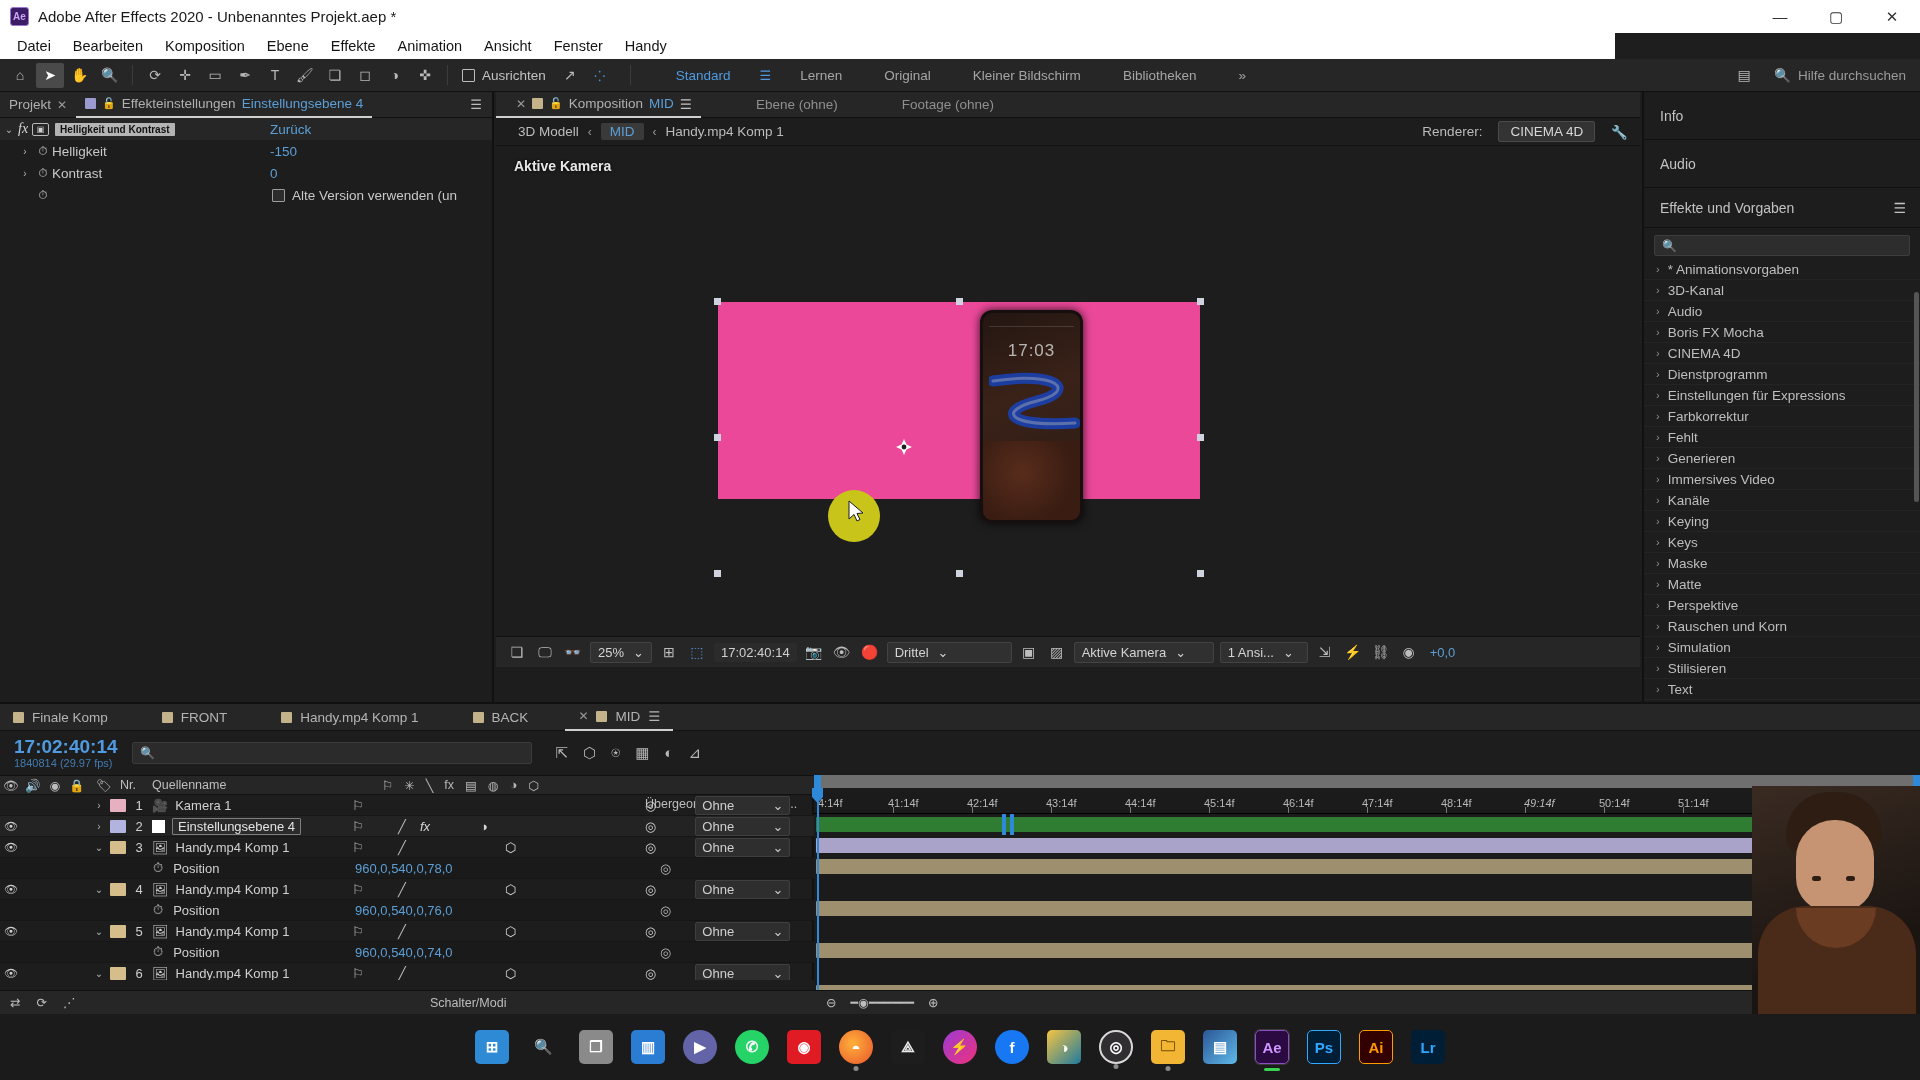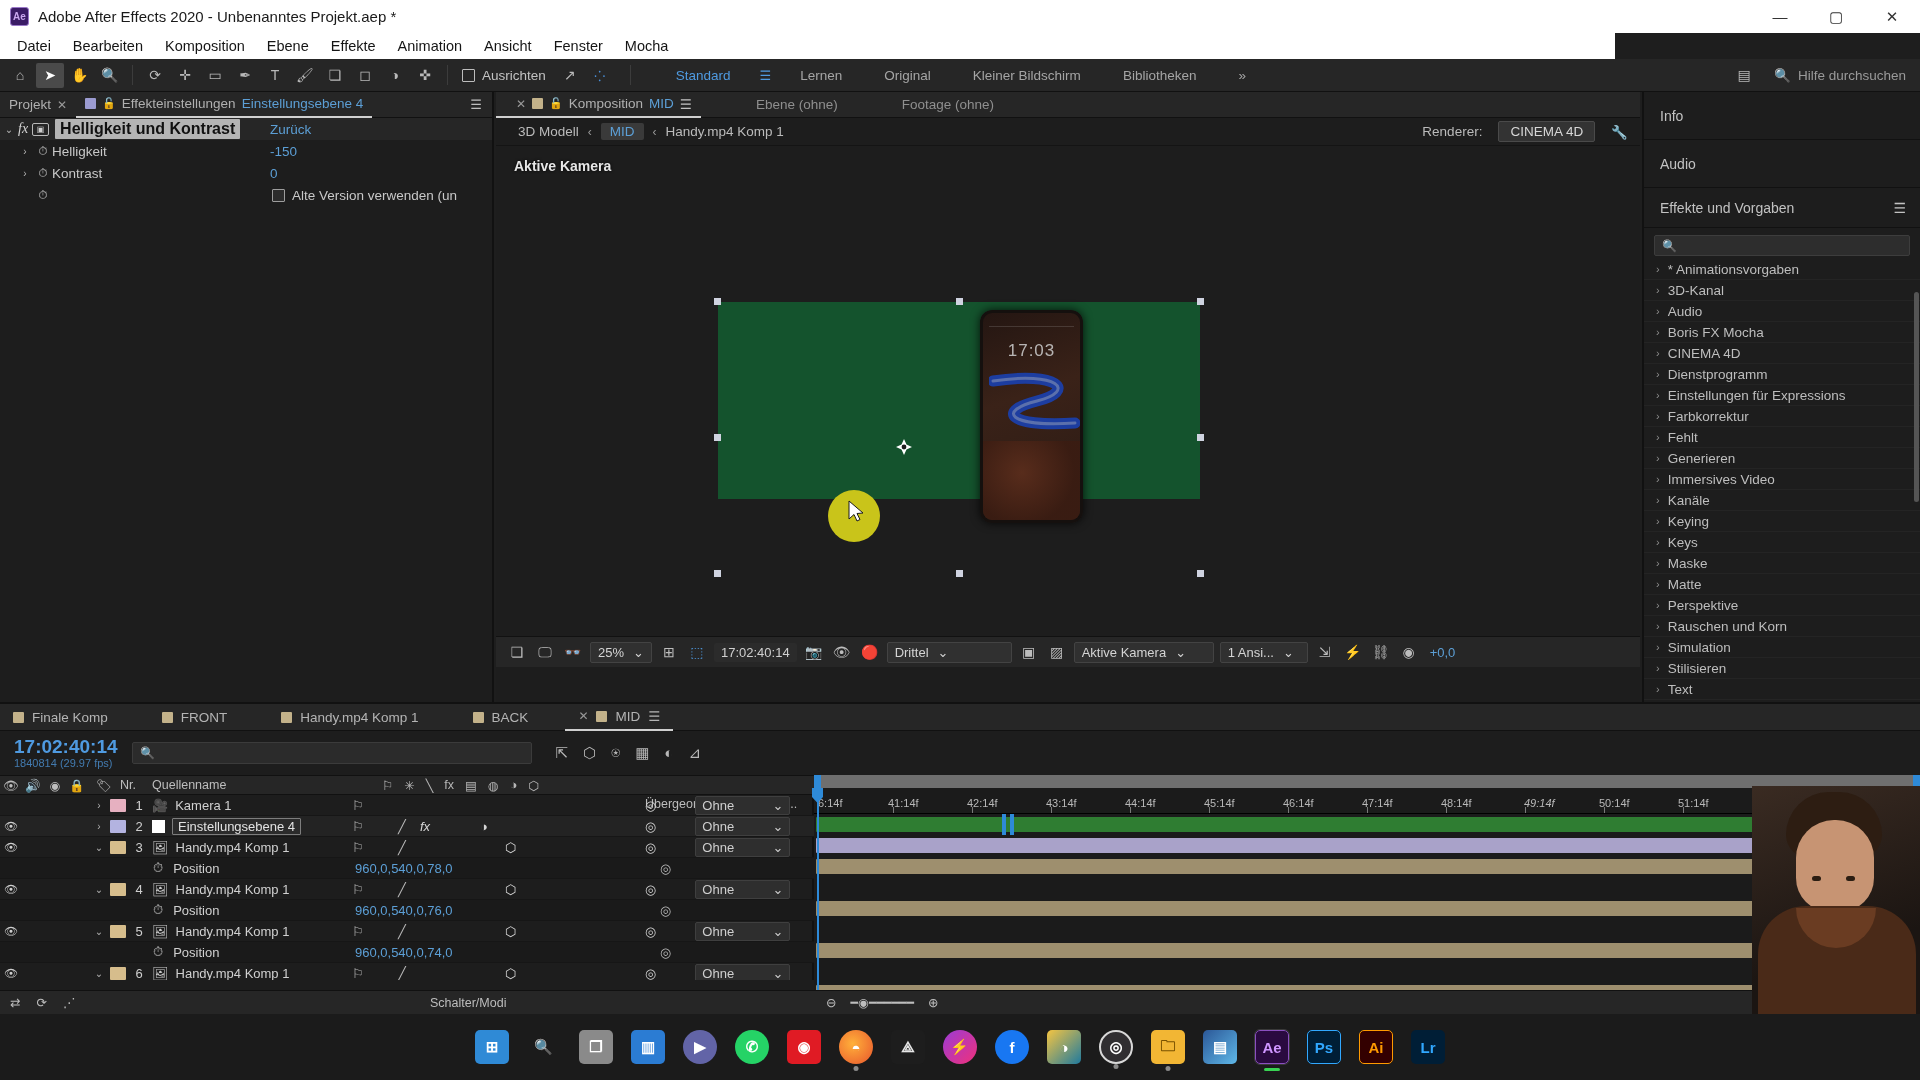--- a/index.html
+++ b/index.html
@@ -88,21 +88,21 @@
   }
   .ec-rows { font-size:13.5px; }
   .ec-row { height:22px; display:flex; align-items:center; position:relative; }
   .ec-row.hdr { background:#262626; }
   .tw { width:18px; text-align:center; color:#b5b5b5; font-size:10px; }
   .fx-ital { font-style:italic; font-family:"Liberation Serif",serif; color:#d6d6d6; margin-right:4px; font-size:14px;}
   .fxbadge {
     width:17px;height:13px;border:1px solid #b9b9b9;border-radius:2px;margin-right:6px;
     display:inline-flex;align-items:center;justify-content:center;font-size:8px;color:#cfcfcf;
   }
-  .hl-name { background:#b4b4b4; color:#111; padding:1px 5px; border-radius:1px; font-weight:bold; font-size:16px;}
+  .hl-name { background:#b4b4b4; color:#111; padding:1px 5px; border-radius:1px; font-weight:bold; font-size:10px;}
   .val { position:absolute; left:270px; color:#5c9fd6; }
   .stopw {
     width:18px; text-align:center; color:#c0c0c0; font-size:12px;
   }
   .ckbox { width:13px;height:13px;border:1px solid #9d9d9d;background:#2c2c2c;margin-right:7px;border-radius:1px;}
 
   
   .viewer {
     position:absolute; left:496px; top:92px; width:1144px; height:610px;
     background:#1d1d1d;
@@ -114,21 +114,21 @@
   }
   .crumb-sel { background:#3a3a3a; padding:1px 9px; border-radius:2px; color:#5c9fd6;}
   .chev { color:#9a9a9a; font-size:12px; }
   .renderer-wrap { margin-left:auto; display:flex; align-items:center; gap:16px; padding-right:12px; }
   .renderer-box { background:#333; border:1px solid #4a4a4a; padding:2px 11px; color:#d6d6d6; border-radius:2px;}
   .v-canvas { position:relative; height:521px; background:#1d1d1d; }
   .cam-label { position:absolute; left:18px; top:12px; color:#e6e6e6; font-size:14px; font-weight:bold;
      text-shadow:0 0 3px #000;}
   .comp-frame {
     position:absolute; left:222px; top:156px; width:482px; height:197px;
-    background:#14532d;
+    background:#ec4899;
   }
   .handle { position:absolute; width:7px; height:7px; background:#cfd3e0; }
   .phone {
     position:absolute; left:262px; top:8px; width:103px; height:213px;
     background:linear-gradient(160deg,#241612 0%,#3a2218 40%,#2a1a14 100%);
     border:3px solid #15100e; border-radius:12px; overflow:hidden;
     box-shadow:0 0 10px rgba(0,0,0,.8);
   }
   .phone .time { position:absolute; left:0; right:0; top:28px; text-align:center;
      color:#cfcfcf; font-size:17px; letter-spacing:1px; opacity:.85;}
@@ -288,21 +288,21 @@
 
   <div class="menubar">
     <div class="menu-item">Datei</div>
     <div class="menu-item">Bearbeiten</div>
     <div class="menu-item">Komposition</div>
     <div class="menu-item">Ebene</div>
     <div class="menu-item">Effekte</div>
     <div class="menu-item">Animation</div>
     <div class="menu-item">Ansicht</div>
     <div class="menu-item">Fenster</div>
-    <div class="menu-item">Mocha</div>
+    <div class="menu-item">Handy</div>
   </div>
 
   <div class="toolbar">
     <div class="tool">⌂</div>
     <div class="tool active">➤</div>
     <div class="tool">✋</div>
     <div class="tool">🔍</div>
     <div class="tsep"></div>
     <div class="tool">⟳</div>
     <div class="tool">✛</div>
@@ -811,21 +811,21 @@
         </span>
       </div>
     </div>
 
     <div class="tl-graph">
       <div class="tl-workbar">
         <div class="cap" style="left:0;"></div>
         <div class="cap" style="right:0;"></div>
       </div>
       <div class="tl-ruler">
-        <span class="tick" style="left:4px;">6:14f</span>
+        <span class="tick" style="left:4px;">4:14f</span>
         <span class="tick" style="left:74px;">41:14f</span>
           <span class="tickline" style="left:79px;"></span>
         <span class="tick" style="left:153px;">42:14f</span>
           <span class="tickline" style="left:158px;"></span>
         <span class="tick" style="left:232px;">43:14f</span>
           <span class="tickline" style="left:237px;"></span>
         <span class="tick" style="left:311px;">44:14f</span>
           <span class="tickline" style="left:316px;"></span>
         <span class="tick" style="left:390px;">45:14f</span>
           <span class="tickline" style="left:395px;"></span>

